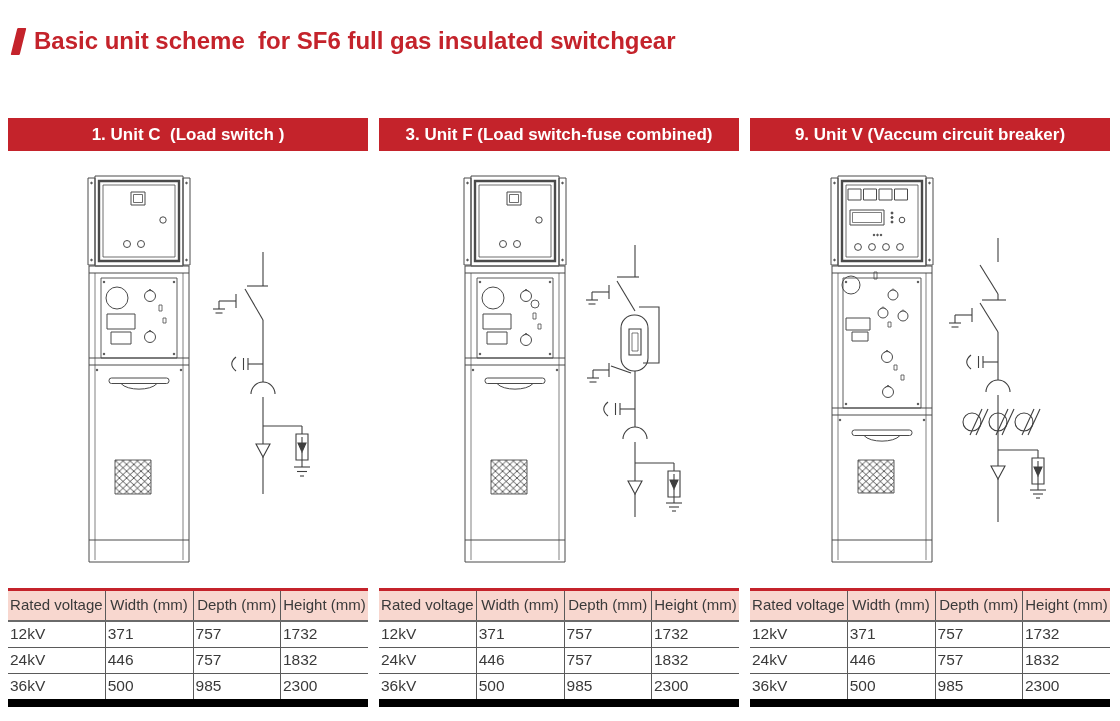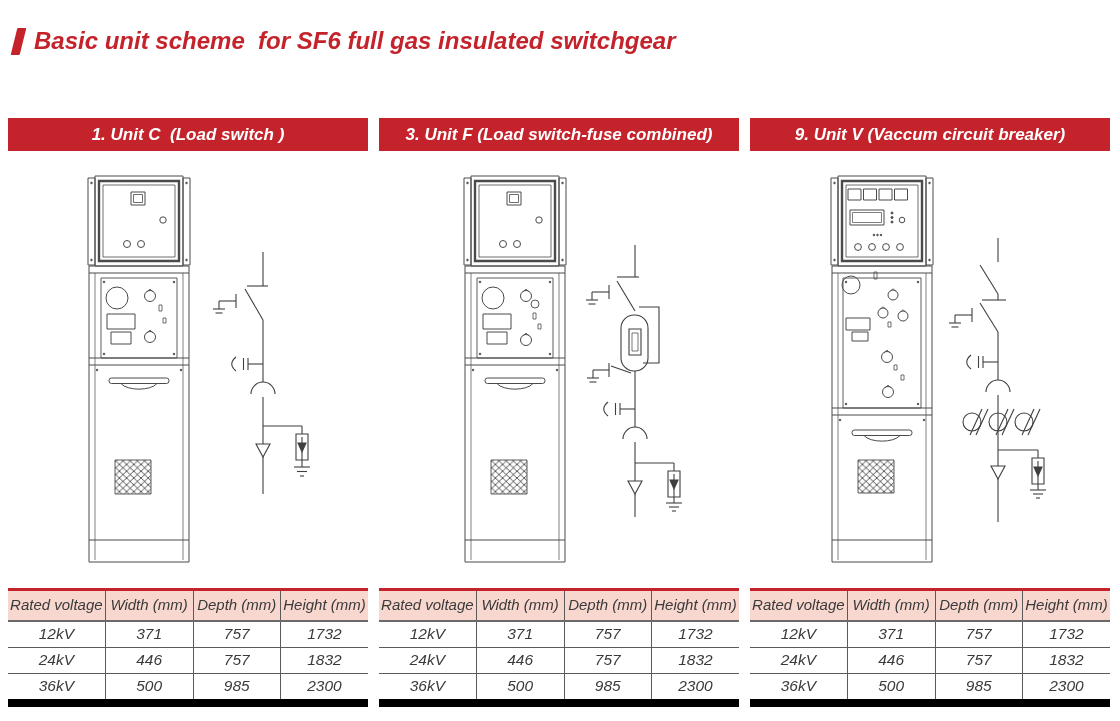--- a/index.html
+++ b/index.html
@@ -4,21 +4,21 @@
 <style>
   :root{
     --accent:#c4232b;
     --table-header-bg:#f8d7cf;
     --line:#4a4a4a;
     --ink:#3a3a3a;
   }
   *{box-sizing:border-box;margin:0;padding:0;}
   html,body{width:1120px;height:721px;background:#fff;overflow:hidden;
     font-family:"Liberation Sans",sans-serif;color:var(--ink);}
-  .page{width:1120px;height:721px;position:relative;font-style:italic;}
+  .page{width:1120px;height:721px;position:relative;}
 
   
   .page-header{height:110px;display:flex;align-items:flex-start;padding:27px 0 0 10px;}
   .title-slash{display:inline-block;width:9px;height:27px;background:var(--accent);
     transform:skewX(-14deg);margin:1px 11px 0 4px;border-radius:1px;}
   .page-title{font-size:24px;font-weight:bold;color:var(--accent);white-space:pre;letter-spacing:0px;}
 
   
   .columns{display:grid;grid-template-columns:repeat(3,1fr);column-gap:11px;padding:8px 10px 0 8px;}
   .unit-col{display:flex;flex-direction:column;}
@@ -29,21 +29,21 @@
   .circuit-svg{position:absolute;}
   #col-c .cabinet-svg{left:79px;}  #col-c .circuit-svg{left:190px;top:97px;}
   #col-f .cabinet-svg{left:84px;}  #col-f .circuit-svg{left:190px;top:90px;}
   #col-v .cabinet-svg{left:80px;}  #col-v .circuit-svg{left:180px;top:83px;}
 
   
   table.spec-table{width:100%;border-collapse:collapse;table-layout:fixed;
     border-top:3px solid var(--accent);}
   .spec-table th{background:var(--table-header-bg);font-weight:normal;font-size:15px;
     line-height:1.25;padding:5px 2px;border-bottom:2px solid #6a6a6a;color:var(--ink);}
-  .spec-table td{text-align:center;font-size:15.5px;padding:3.5px 2px;color:var(--ink);}
+  .spec-table td{font-size:15.5px;padding:3.5px 2px;color:var(--ink);}
   .spec-table tbody tr td{border-top:1.6px solid #5a5a5a;}
   .spec-table tbody tr:last-child td{border-bottom:8px solid #000000;}
   .spec-table th:not(:last-child),.spec-table td:not(:last-child){border-right:1.6px solid #5a5a5a;}
 
   svg{display:block;}
   svg *{vector-effect:non-scaling-stroke;}
 </style>
 </head>
 <body>
 

